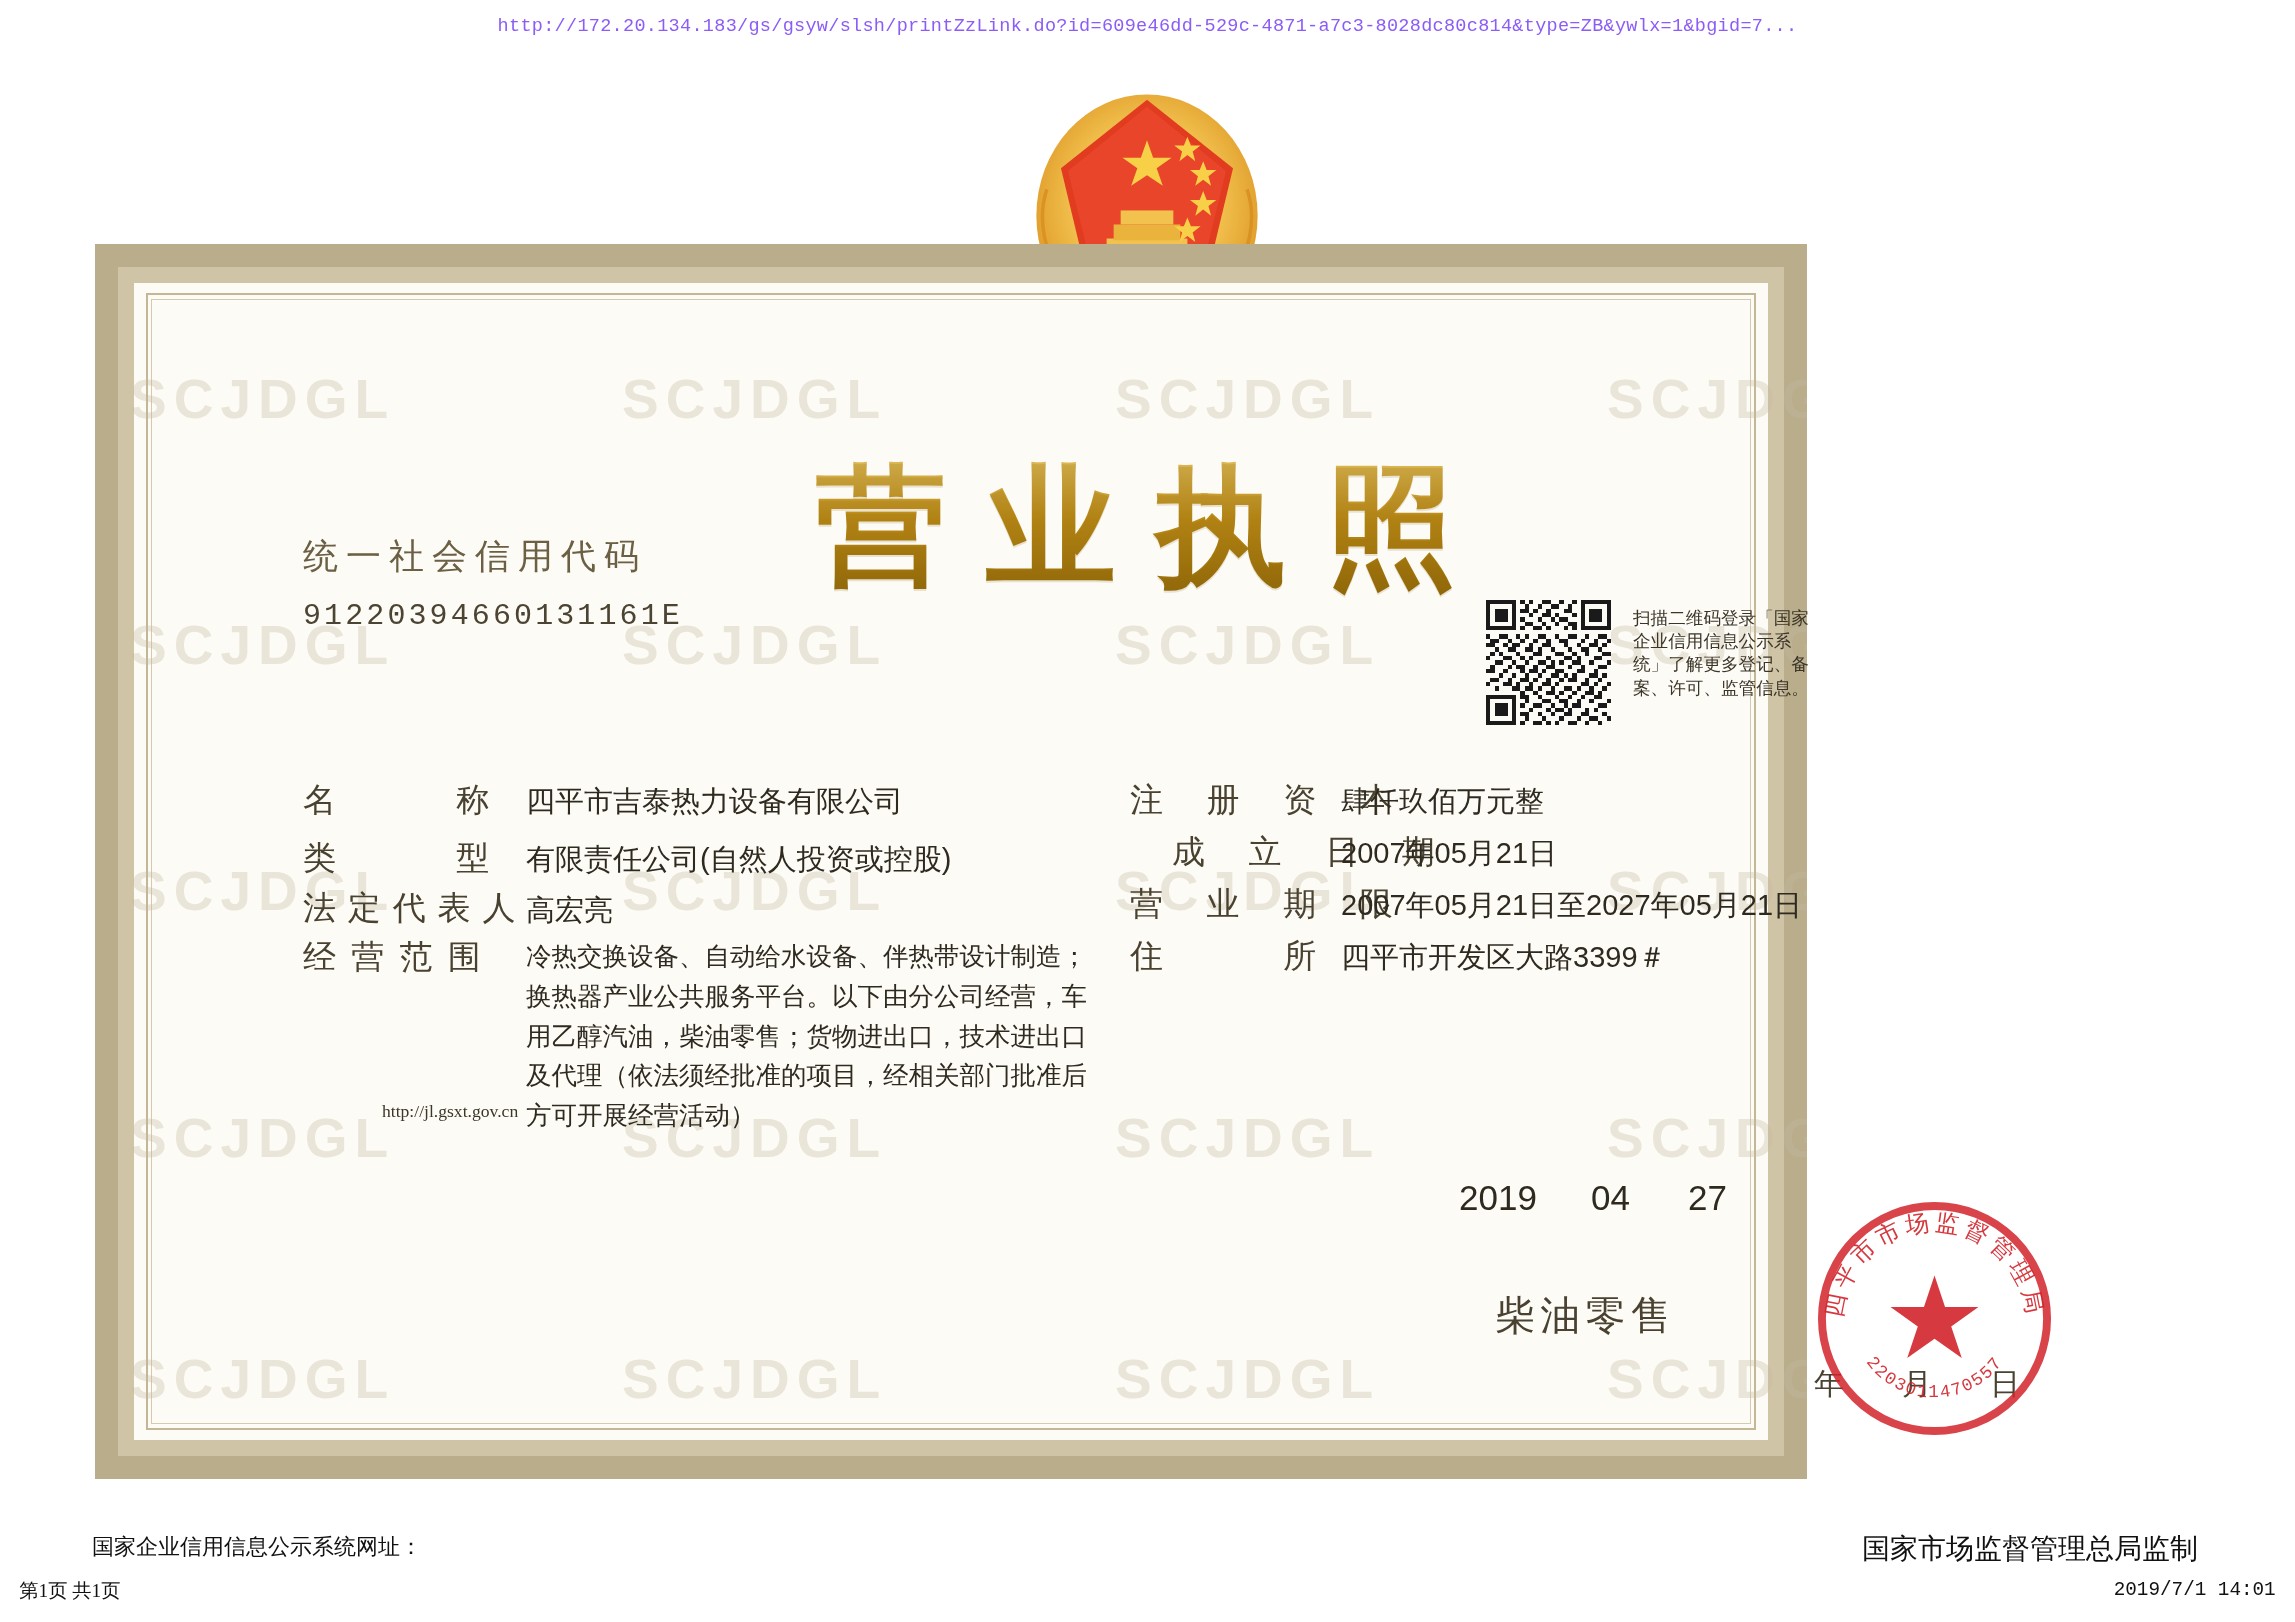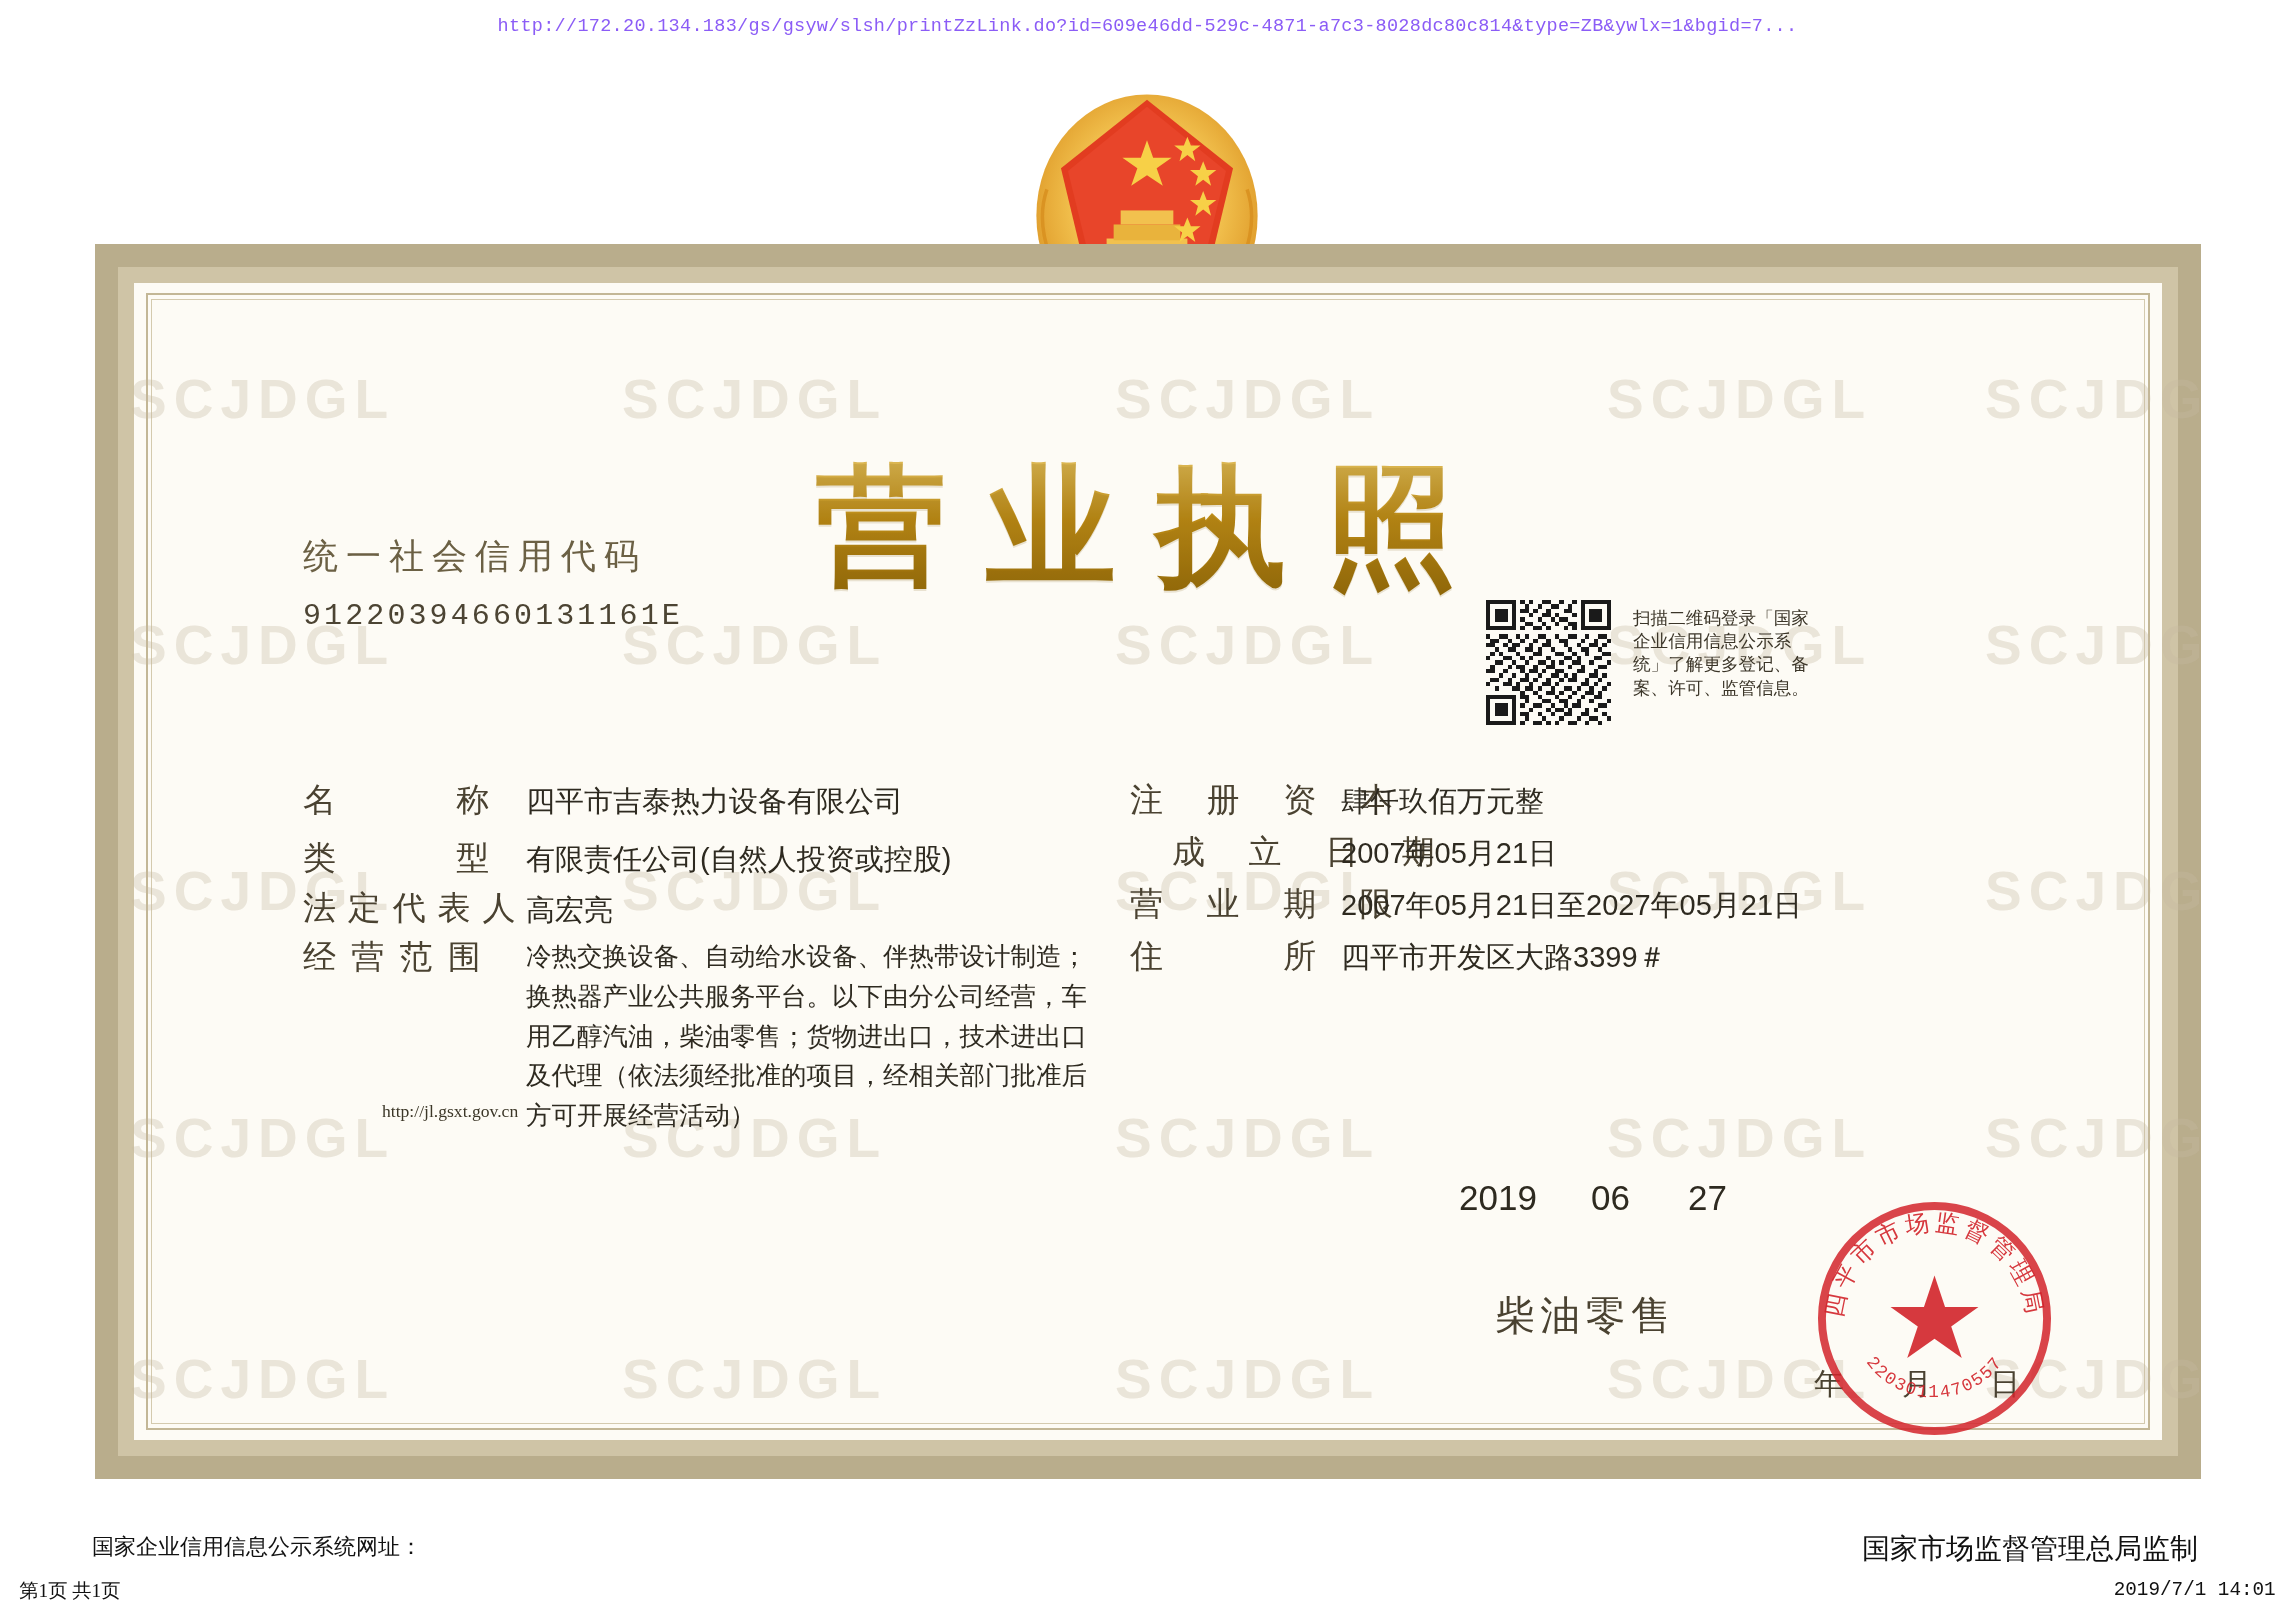--- a/index.html
+++ b/index.html
@@ -33,21 +33,21 @@
   }
   .footer-time{
     position:absolute;right:19.3px;top:1579px;
     font-size:19.3px;color:#111;
     font-family:"Liberation Mono",monospace;
   }
 
   
   .cert{
     position:absolute;left:95px;top:244px;
-    width:2106px;height:1235px;
+    width:1712px;height:1235px;
     background:#7f1d1d;
     box-sizing:border-box;
   }
   .border-outer{
     position:absolute;inset:0;
     border:23px solid #b9ad8c;
     box-sizing:border-box;
     background:
       repeating-linear-gradient(90deg,
         rgba(255,255,255,.55) 0 5.3px,
@@ -518,21 +518,21 @@
 <div class="field-label" style="left:1130px;top:830px;letter-spacing:5.3px;margin-left:42px;">成　立　日　期</div>
 <div class="field-value" style="left:1341px;top:834px;">2007年05月21日</div>
 
 <div class="field-label" style="left:1130px;top:882px;letter-spacing:5.3px;">营　业　期　限</div>
 <div class="field-value" style="left:1341px;top:886px;">2007年05月21日至2027年05月21日</div>
 
 <div class="field-label" style="left:1130px;top:934px;letter-spacing:5.3px;">住　　　所</div>
 <div class="field-value" style="left:1341px;top:938px;">四平市开发区大路3399＃</div>
 
 <div class="issue-date">
-  <span class="d-y">2019</span><span class="d-m">06</span><span>27</span>
+  <span class="d-y">2019</span><span class="d-m">04</span><span>27</span>
 </div>
 
 <div class="authority">柴油零售</div>
 
 <div class="ymd">
   <span>年</span><span>月</span><span>日</span>
 </div>
 
 <div class="seal">
   <svg viewBox="0 0 290 290" width="255" height="255">

